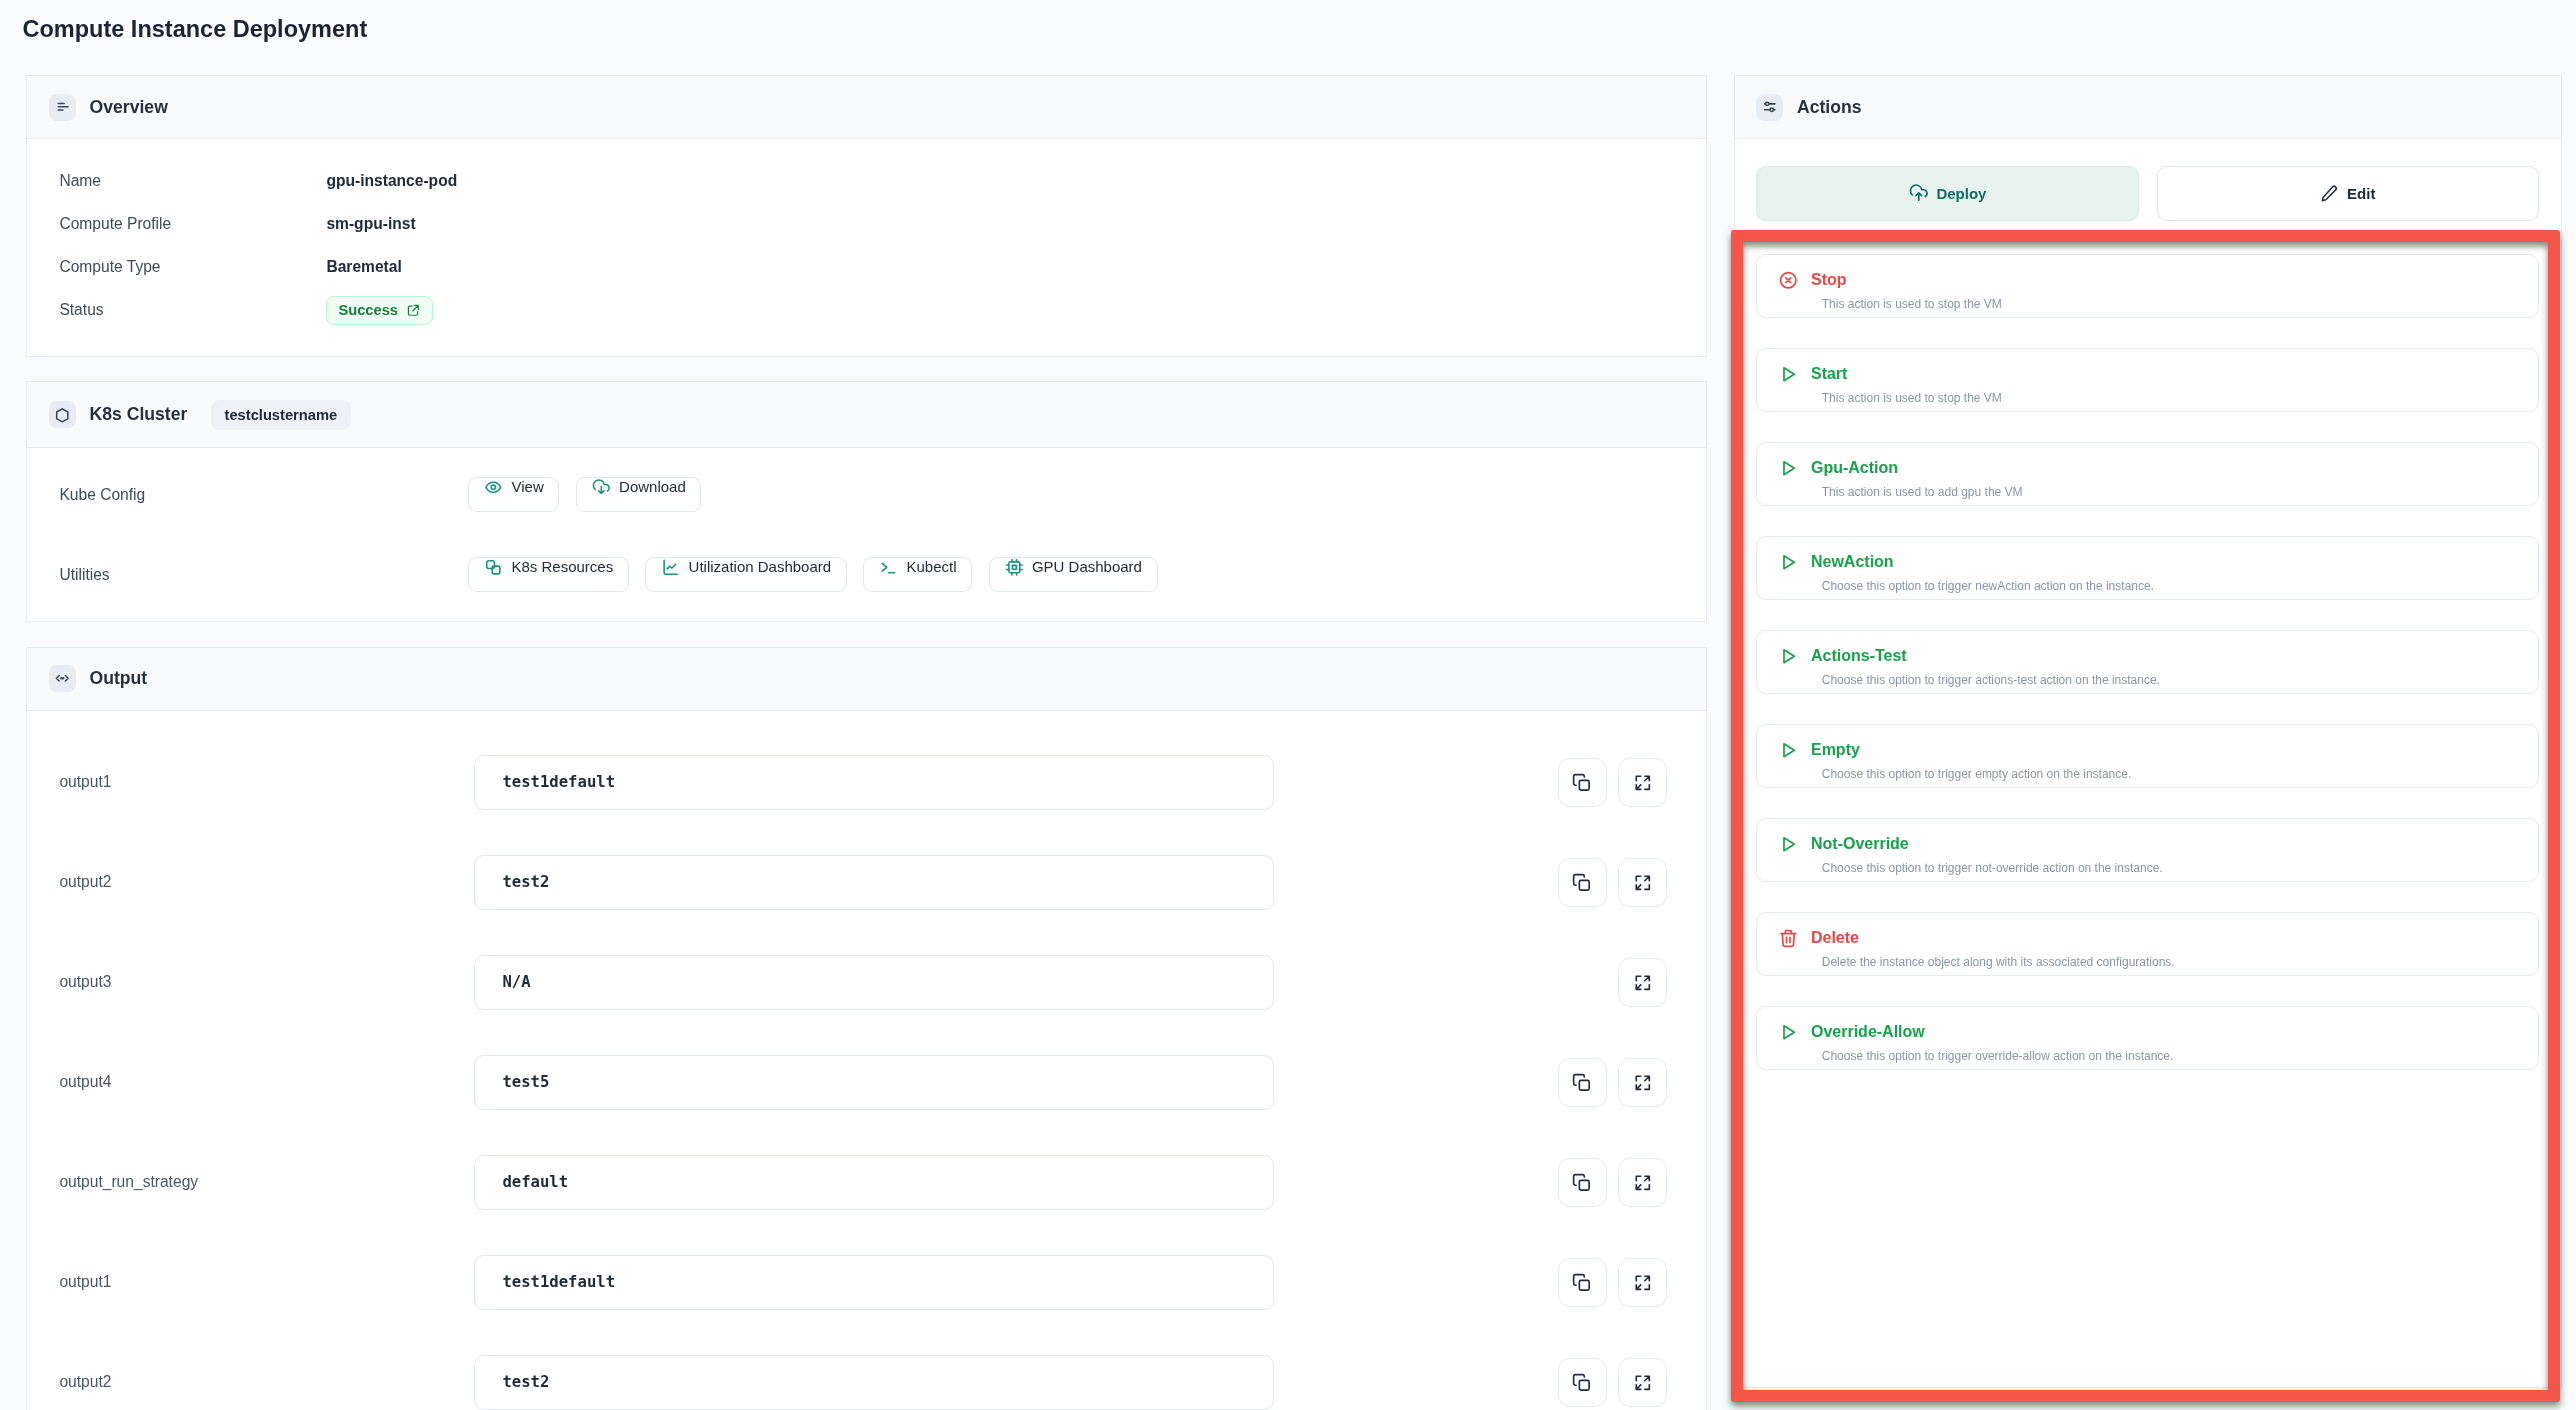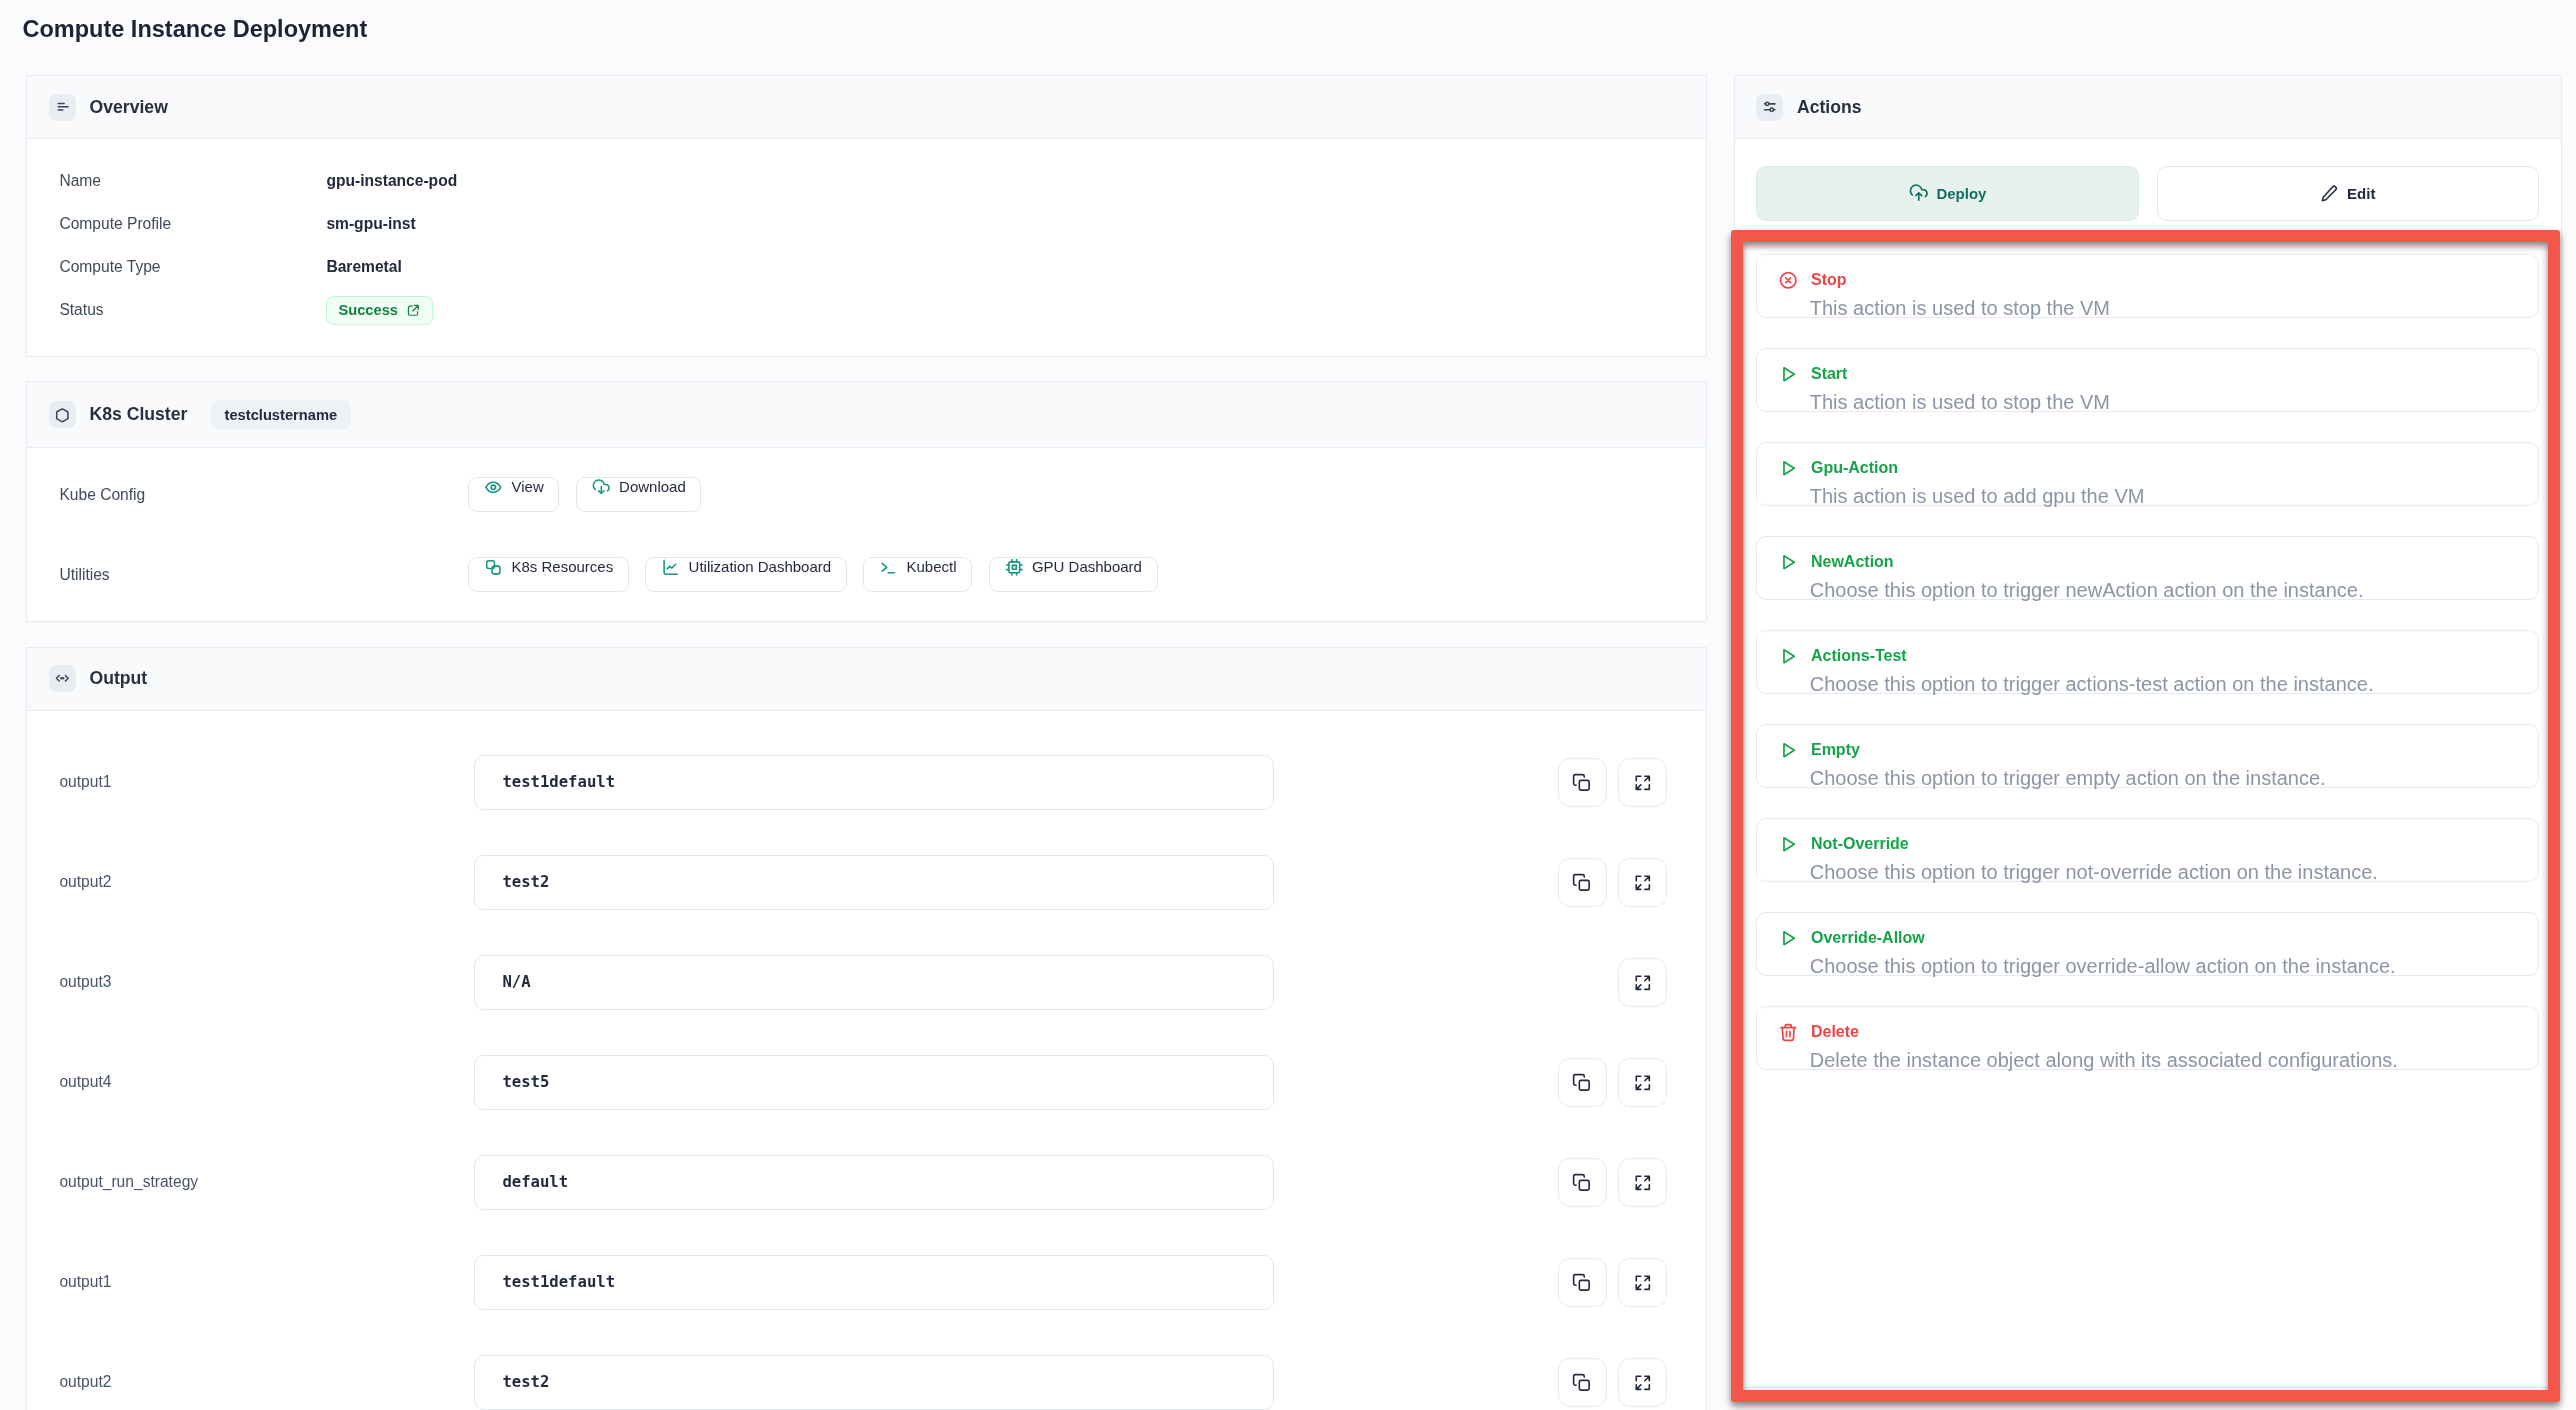--- a/index.html
+++ b/index.html
@@ -63,21 +63,21 @@
     font-size:15px;font-weight:600;font-family:"Liberation Sans",sans-serif;cursor:pointer}
   .btn-deploy{background:#e7f1ee;border:1px solid #d9e9e4;color:var(--teal-text)}
   .btn-edit{background:#fff;border:1px solid var(--btn-border);color:var(--navy)}
   .action-list{margin-top:33px;display:flex;flex-direction:column;gap:30px}
   .action-item{height:64px;border:1px solid var(--card-border);border-radius:9.8px;background:#fff;
     padding:15.6px 19.6px 0 20.5px;cursor:pointer}
   .action-title{display:flex;align-items:center;gap:12.7px;font-size:16px;font-weight:600}
   .action-item.green .action-title{color:var(--green)}
   .action-item.red .action-title{color:var(--red)}
   .a-icon{display:flex}
-  .action-desc{margin-left:32px;margin-top:6.8px;font-size:20px;color:var(--muted)}
+  .action-desc{margin-left:44px;margin-top:6.8px;font-size:12px;color:var(--muted)}
 
   
   .annotation{position:absolute;left:1731px;top:230px;width:829px;height:1172px;border:12.7px solid var(--annotation);
     border-radius:2.9px;filter:drop-shadow(0 4.9px 3.9px rgba(30,30,30,0.55));pointer-events:none;z-index:50}
 </style>
 </head>
 <body>
 
 <div class="page">
   <h1 class="page-title">Compute Instance Deployment</h1>
@@ -475,43 +475,43 @@
                 <div class="action-title">
                   <span class="a-icon">
                     <svg width="20.5" height="20.5" viewBox="0 0 24 24" fill="none" stroke="currentColor" stroke-width="2" stroke-linecap="round" stroke-linejoin="round">
                       <path d="M7 4.5l12 7.5-12 7.5z"></path>
                     </svg>
                   </span>
                   <span>Not-Override</span>
                 </div>
                 <div class="action-desc">Choose this option to trigger not-override action on the instance.</div>
               </div>
-              <div class="action-item green">
-                <div class="action-title">
-                  <span class="a-icon">
-                    <svg width="20.5" height="20.5" viewBox="0 0 24 24" fill="none" stroke="currentColor" stroke-width="2" stroke-linecap="round" stroke-linejoin="round">
-                      <path d="M7 4.5l12 7.5-12 7.5z"></path>
-                    </svg>
-                  </span>
-                  <span>Override-Allow</span>
-                </div>
-                <div class="action-desc">Choose this option to trigger override-allow action on the instance.</div>
-              </div>
               <div class="action-item red">
                 <div class="action-title">
                   <span class="a-icon">
                     <svg width="20.5" height="20.5" viewBox="0 0 24 24" fill="none" stroke="currentColor" stroke-width="2" stroke-linecap="round" stroke-linejoin="round">
                       <path d="M3.5 6.5h17M8.5 6.5v-2a1.5 1.5 0 0 1 1.5-1.5h4a1.5 1.5 0 0 1 1.5 1.5v2"></path>
                       <path d="M19 6.5l-.9 13a2 2 0 0 1-2 1.9H7.9a2 2 0 0 1-2-1.9l-.9-13"></path>
                       <path d="M10 11v6M14 11v6"></path>
                     </svg>
                   </span>
                   <span>Delete</span>
                 </div>
                 <div class="action-desc">Delete the instance object along with its associated configurations.</div>
+              </div>
+              <div class="action-item green">
+                <div class="action-title">
+                  <span class="a-icon">
+                    <svg width="20.5" height="20.5" viewBox="0 0 24 24" fill="none" stroke="currentColor" stroke-width="2" stroke-linecap="round" stroke-linejoin="round">
+                      <path d="M7 4.5l12 7.5-12 7.5z"></path>
+                    </svg>
+                  </span>
+                  <span>Override-Allow</span>
+                </div>
+                <div class="action-desc">Choose this option to trigger override-allow action on the instance.</div>
               </div>
             </div>
         </div>
       </section>
     </div>
   </div>
 
   <div class="annotation"></div>
 </div>
 

